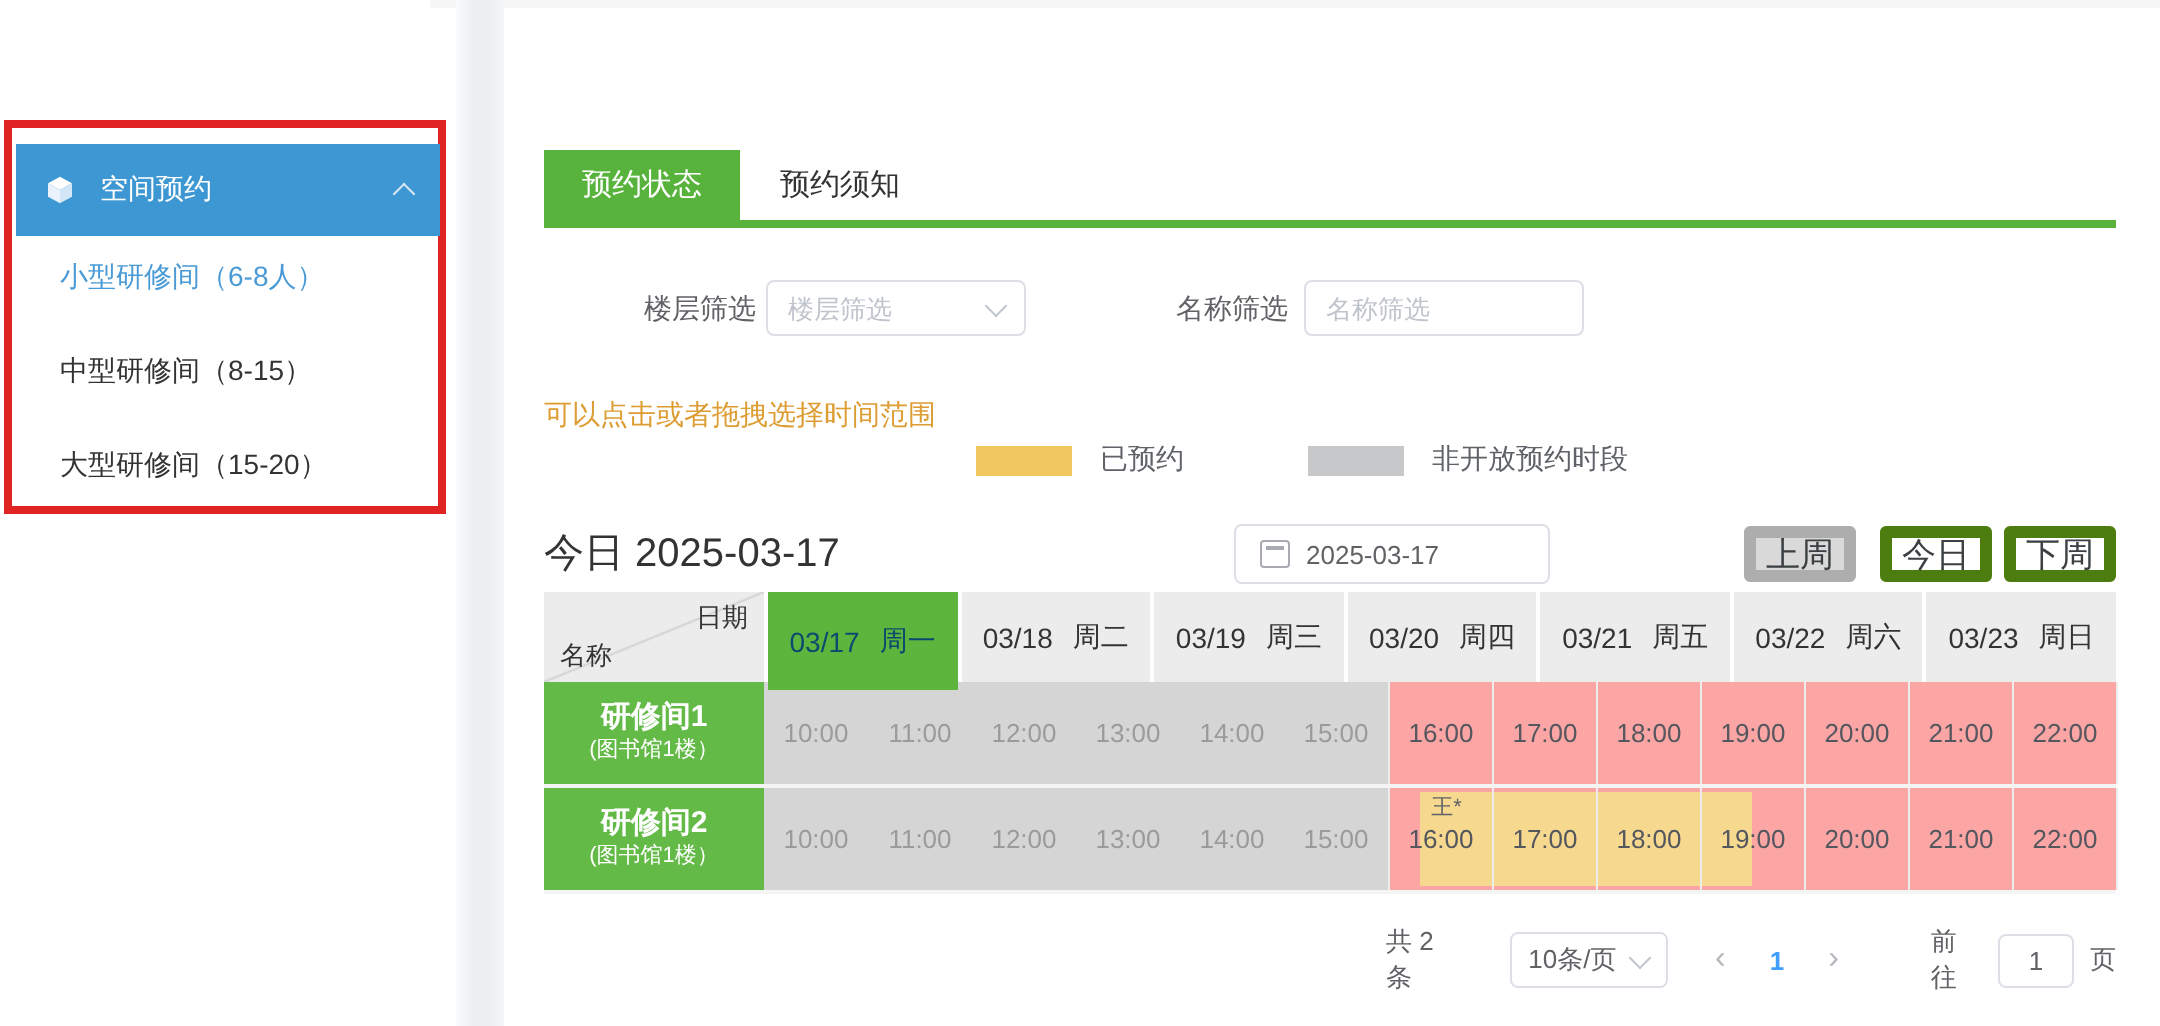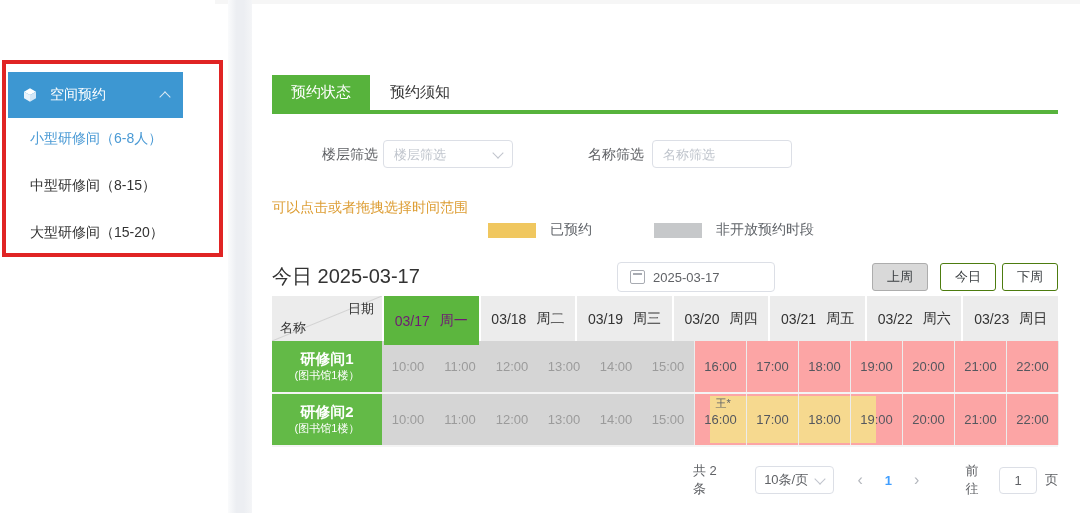--- a/index.html
+++ b/index.html
@@ -10,21 +10,21 @@
   
   .sidebar{position:absolute;left:0;top:0;width:215px;height:513px;background:#fff;}
   .menu-item{box-sizing:border-box;display:flex;align-items:center;font-size:14px;padding:0 14px;}
   .seat-item{position:absolute;left:8px;top:18px;width:207px;height:40px;background:#f2f3f4;color:#333;}
   .menu-icon{display:flex;align-items:center;margin-right:12px;}
   .chev{width:7px;height:7px;border-right:1.6px solid #9aa0a6;border-bottom:1.6px solid #9aa0a6;
         margin-left:auto;flex:0 0 auto;}
   .chev.down{transform:rotate(45deg);margin-top:-3px;}
   .chev.up{transform:rotate(-135deg);margin-top:4px;border-color:#dce9f4;}
   .red-box{position:absolute;left:2px;top:60px;width:213px;height:189px;border:4px solid #e02424;box-sizing:content-box;}
-  .space-item{position:absolute;left:2px;top:8px;width:175px;height:46px;background:#3d97d2;color:#fff;}
+  .space-item{position:absolute;left:2px;top:8px;width:212px;height:46px;background:#3d97d2;color:#fff;}
   .sub-item{position:absolute;left:24px;font-size:14px;cursor:pointer;white-space:nowrap;}
   .sub-item.sel{color:#4a9ad5;}
   .sub-item.normal{color:#333;}
   .scroll-strip{position:absolute;left:228px;top:0;width:24px;height:513px;
         background:linear-gradient(to right,#fafbfc,#eceef2 35%,#eceef2 65%,#f4f5f7);}
 
   
   .tab{position:absolute;top:75px;height:35px;display:flex;align-items:center;justify-content:center;
        font-size:15px;cursor:pointer;}
   .tab.active{left:272px;width:98px;background:#57b33c;color:#fff;}
@@ -46,36 +46,36 @@
   .sw.yellow{background:#f0c75f;}
   .sw.gray{background:#c6c8ca;margin-left:62px;}
 
   
   .today-heading{position:absolute;left:272px;top:263px;font-size:20px;color:#333;}
   .datepicker{position:absolute;left:617px;top:262px;width:158px;height:30px;box-sizing:border-box;
         border:1px solid #dcdfe6;border-radius:4px;display:flex;align-items:center;background:#fff;}
   .cal-icon{width:13px;height:12px;border:1px solid #a8abb2;border-radius:2px;position:relative;margin:0 8px 0 12px;flex:0 0 auto;}
   .cal-icon::before{content:"";position:absolute;left:2px;right:2px;top:2px;height:2px;background:#a8abb2;}
   .datepicker input{border:none;outline:none;font-size:13px;color:#606266;width:100px;background:transparent;padding:0;}
-  .wk-btn{position:absolute;top:263px;width:56px;height:28px;box-sizing:border-box;border:1px solid #4d7c0f;
-        border-radius:3px;background:#fff;font-size:13px;color:#3c4043;display:flex;align-items:center;justify-content:center;cursor:pointer;}
+  .wk-btn{position:absolute;top:263px;width:56px;height:28px;box-sizing:border-box;border:6px solid #4d7c0f;
+        border-radius:3px;background:#fff;font-size:17px;color:#3c4043;display:flex;align-items:center;justify-content:center;cursor:pointer;}
   .wk-btn.pressed{background:#d9d9d9;border-color:#adadad;}
 
   
   .sched{position:absolute;left:272px;top:296px;width:786px;}
   .head-row{display:flex;height:45px;align-items:flex-start;overflow:visible;}
   .corner{width:110px;height:45px;flex:0 0 auto;background:#ececec;position:relative;
         background-image:linear-gradient(to bottom right,transparent calc(50% - 1px),#d2d2d2 50%,transparent calc(50% + 1px));}
   .corner span{position:absolute;font-size:13px;color:#333;}
   .corner .c-top{top:4px;right:8px;}
   .corner .c-bottom{bottom:4px;left:8px;}
   .day-head{flex:1;height:45px;margin-left:2px;background:#ececec;display:flex;align-items:center;justify-content:center;
         font-size:14px;color:#333;cursor:pointer;}
   .day-head span + span{margin-left:10px;}
-  .day-head.active{background:#5cb63e;color:#701a75;height:49px;position:relative;z-index:2;}
+  .day-head.active{background:#5cb63e;color:#0c4a6e;height:49px;position:relative;z-index:2;}
   .room-row{display:flex;height:51px;border-bottom:2px solid #f4f4f4;}
   .room-name{width:110px;flex:0 0 auto;background:#63ba47;color:#fff;display:flex;flex-direction:column;
         align-items:center;justify-content:center;line-height:1.25;}
   .room-title{font-size:15px;font-weight:bold;}
   .room-loc{font-size:11px;}
   .time-strip{position:relative;width:676px;flex:0 0 auto;display:flex;background:#fca5a5;border-right:1px solid #ececec;}
   .time-cell{width:52px;box-sizing:border-box;display:flex;align-items:center;justify-content:center;
         font-size:13px;position:relative;z-index:1;cursor:pointer;}
   .time-cell.closed{background:#d5d5d5;color:#9b9b9b;}
   .time-cell.open{background:transparent;color:#54575e;border-left:1px solid #ececec;}

